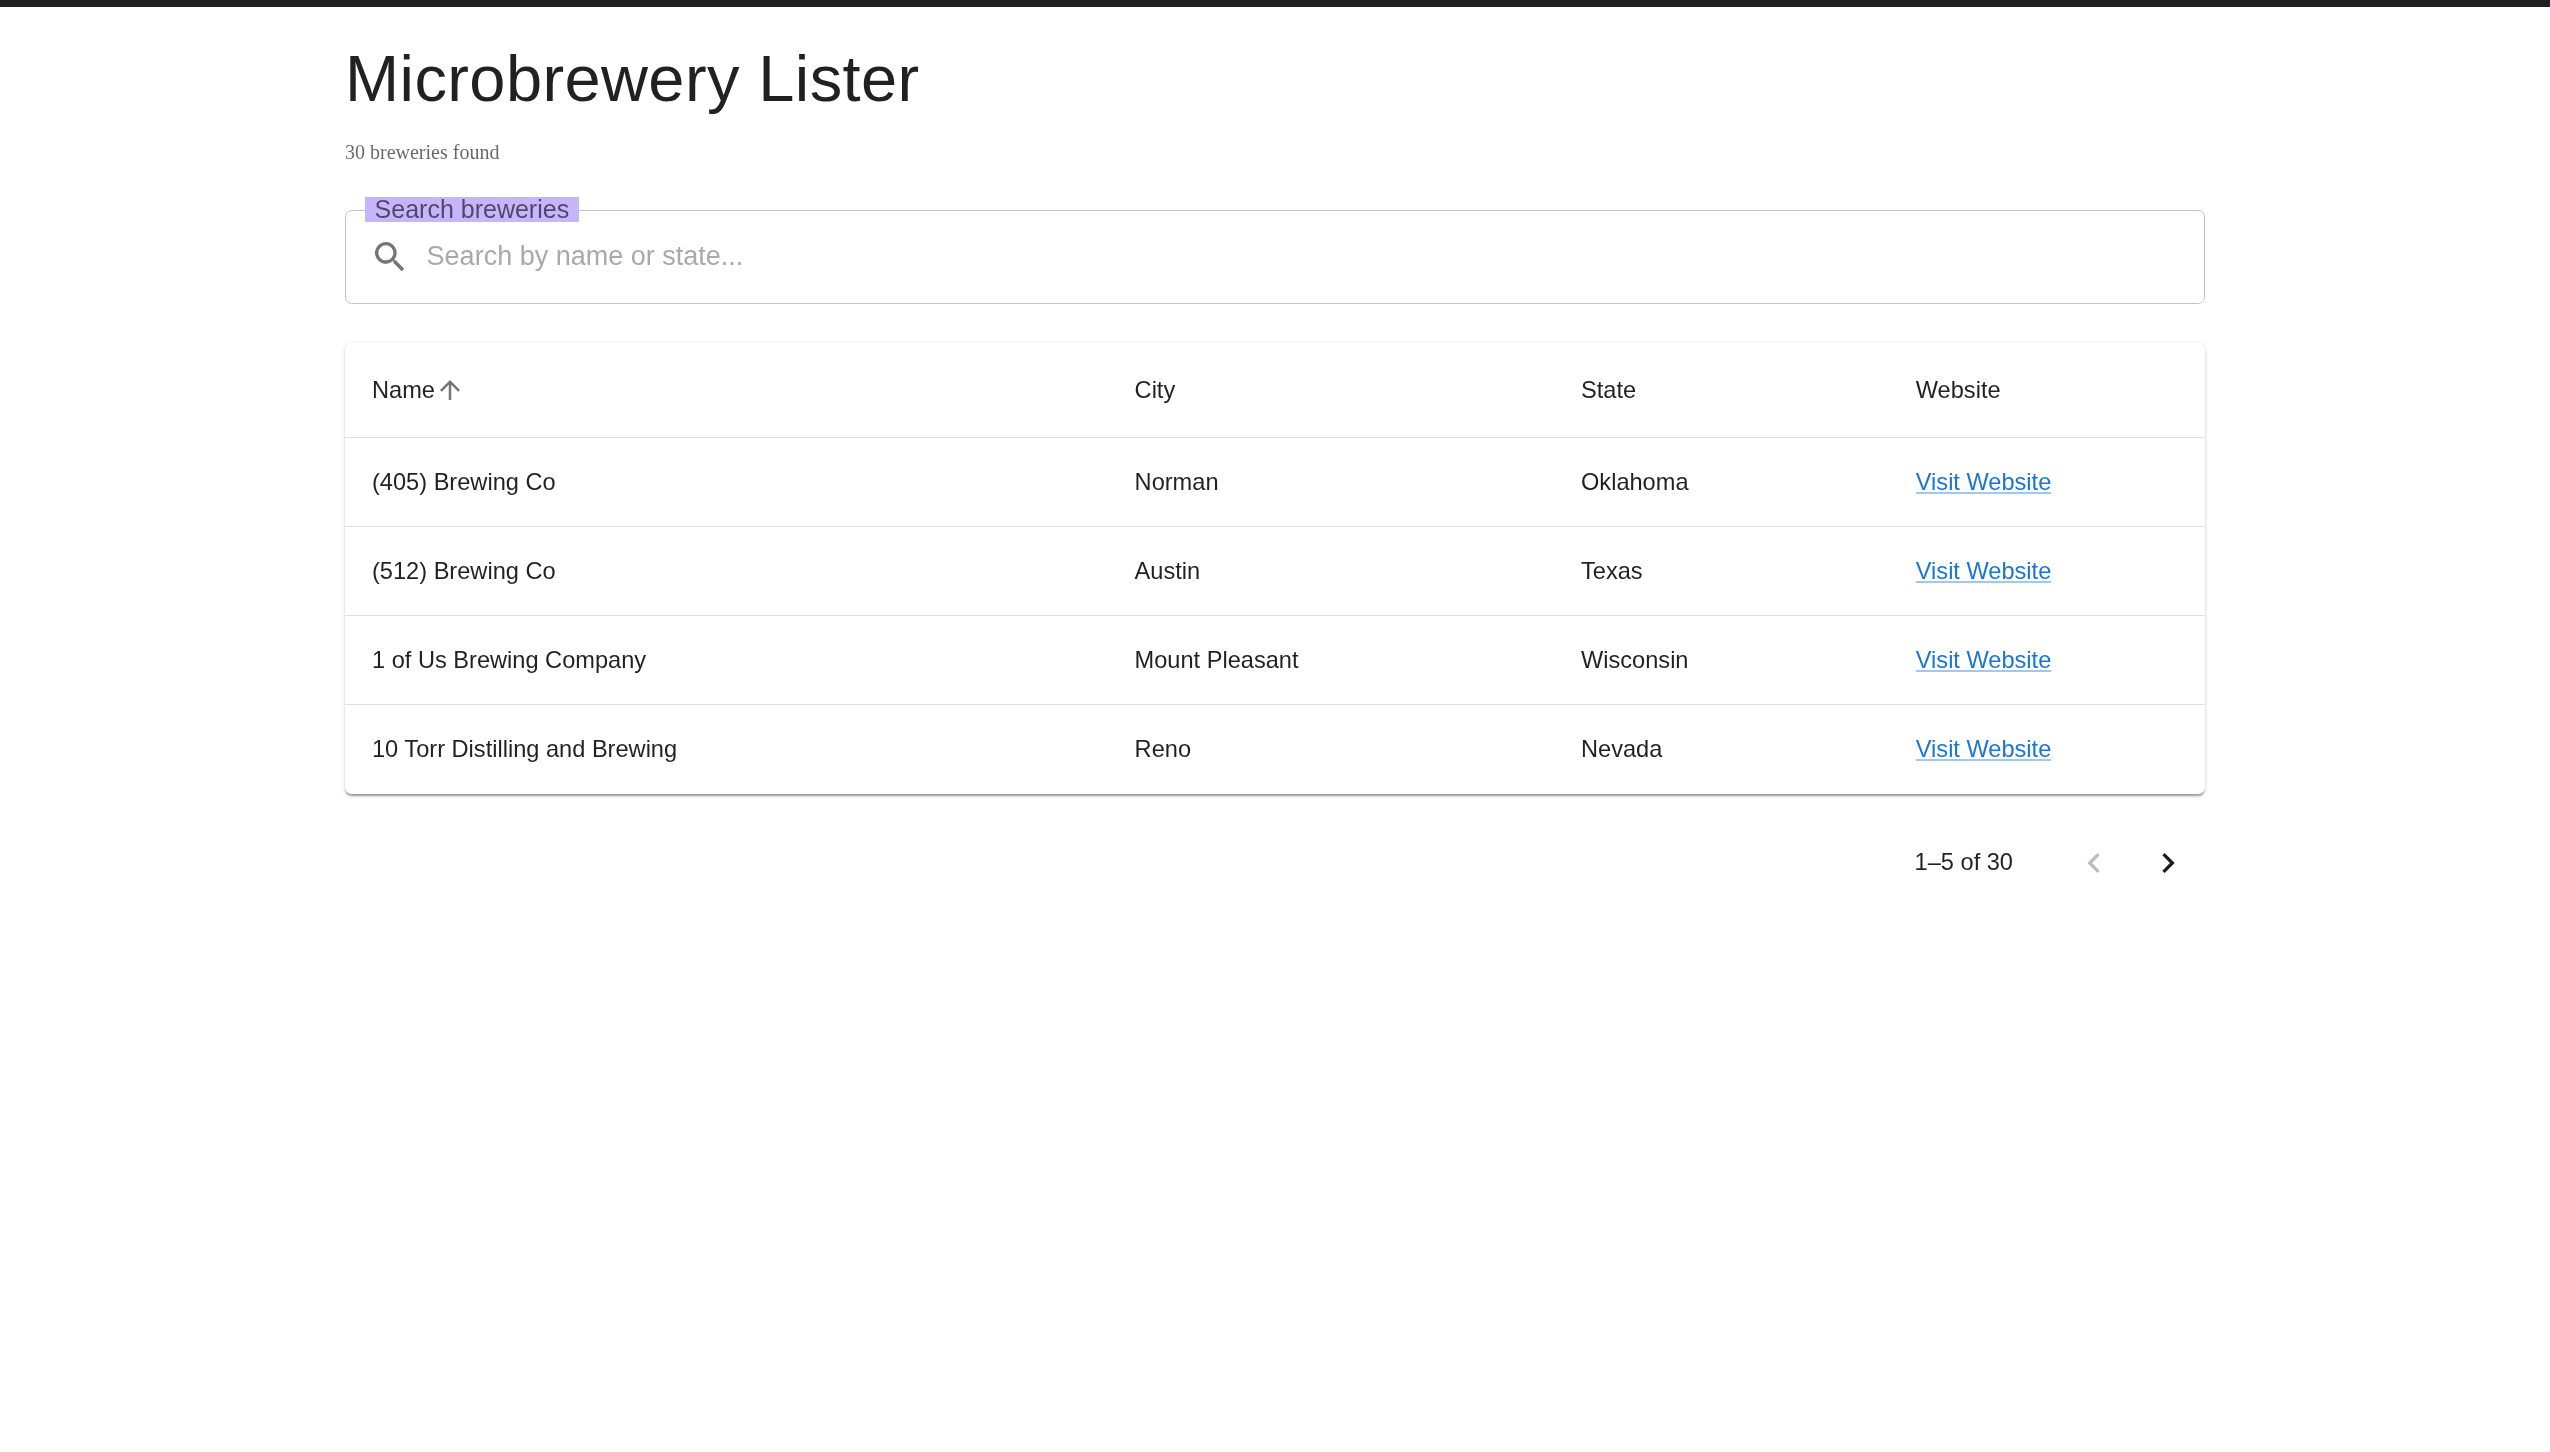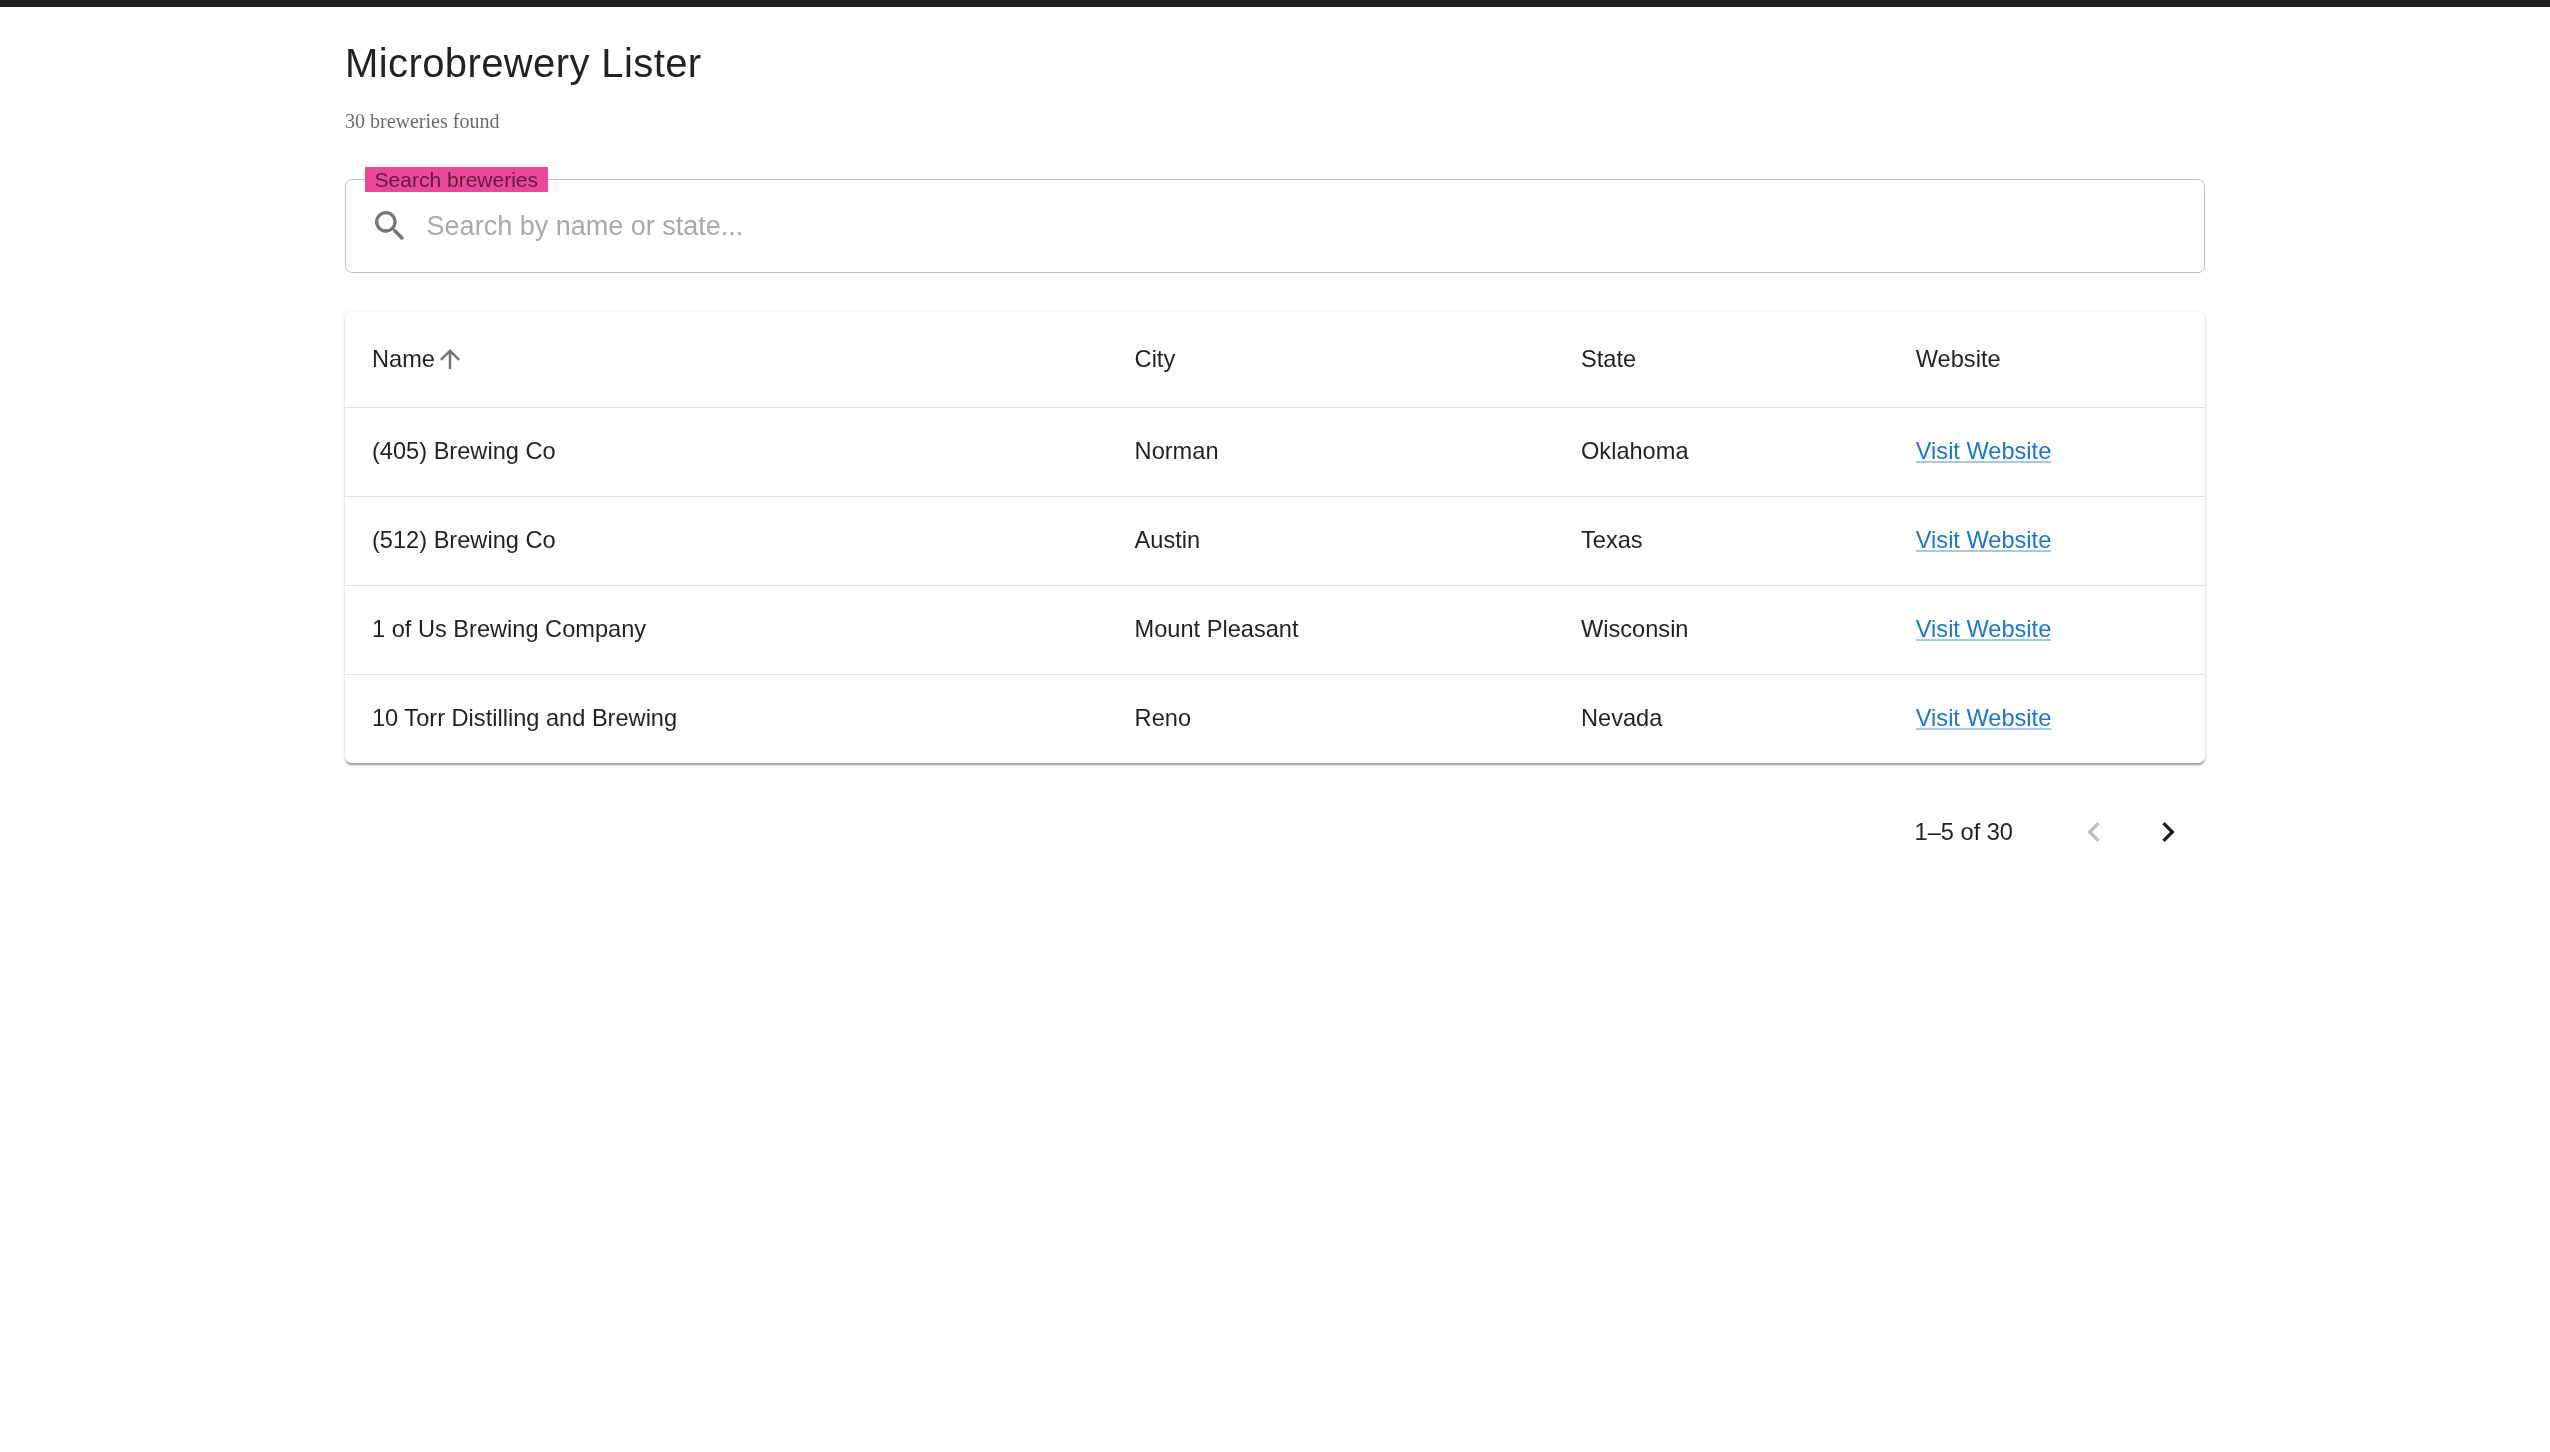--- a/index.html
+++ b/index.html
@@ -16,21 +16,21 @@
     width: 100%;
     height: 6.7px;
     background: #202124;
   }
   .container {
     width: 1860px;
     margin: 0 auto;
   }
   .title {
     margin: 32px 0 0 0;
-    font-size: 40px;
+    font-size: 65px;
     font-weight: 400;
     line-height: 1.235;
     letter-spacing: 0.4px;
     color: rgba(0,0,0,0.87);
   }
   .subtitle {
     margin: 21px 0 0 0;
     font-size: 20px;
     line-height: 1.2;
     color: rgba(0,0,0,0.6);
@@ -44,23 +44,23 @@
     border-radius: 6.7px;
     display: flex;
     align-items: center;
     padding: 0 23.6px;
     background: #fff;
   }
   .search-label {
     position: absolute;
     top: -13.5px;
     left: 18.6px;
-    background: #ec4899;
+    background: #c4b5fd;
     padding: 0 10px;
-    font-size: 21px;
+    font-size: 25px;
     line-height: 25px;
     color: rgba(0,0,0,0.6);
     white-space: nowrap;
   }
   .search-icon {
     width: 40px;
     height: 40px;
     fill: #757575;
     flex: none;
   }

